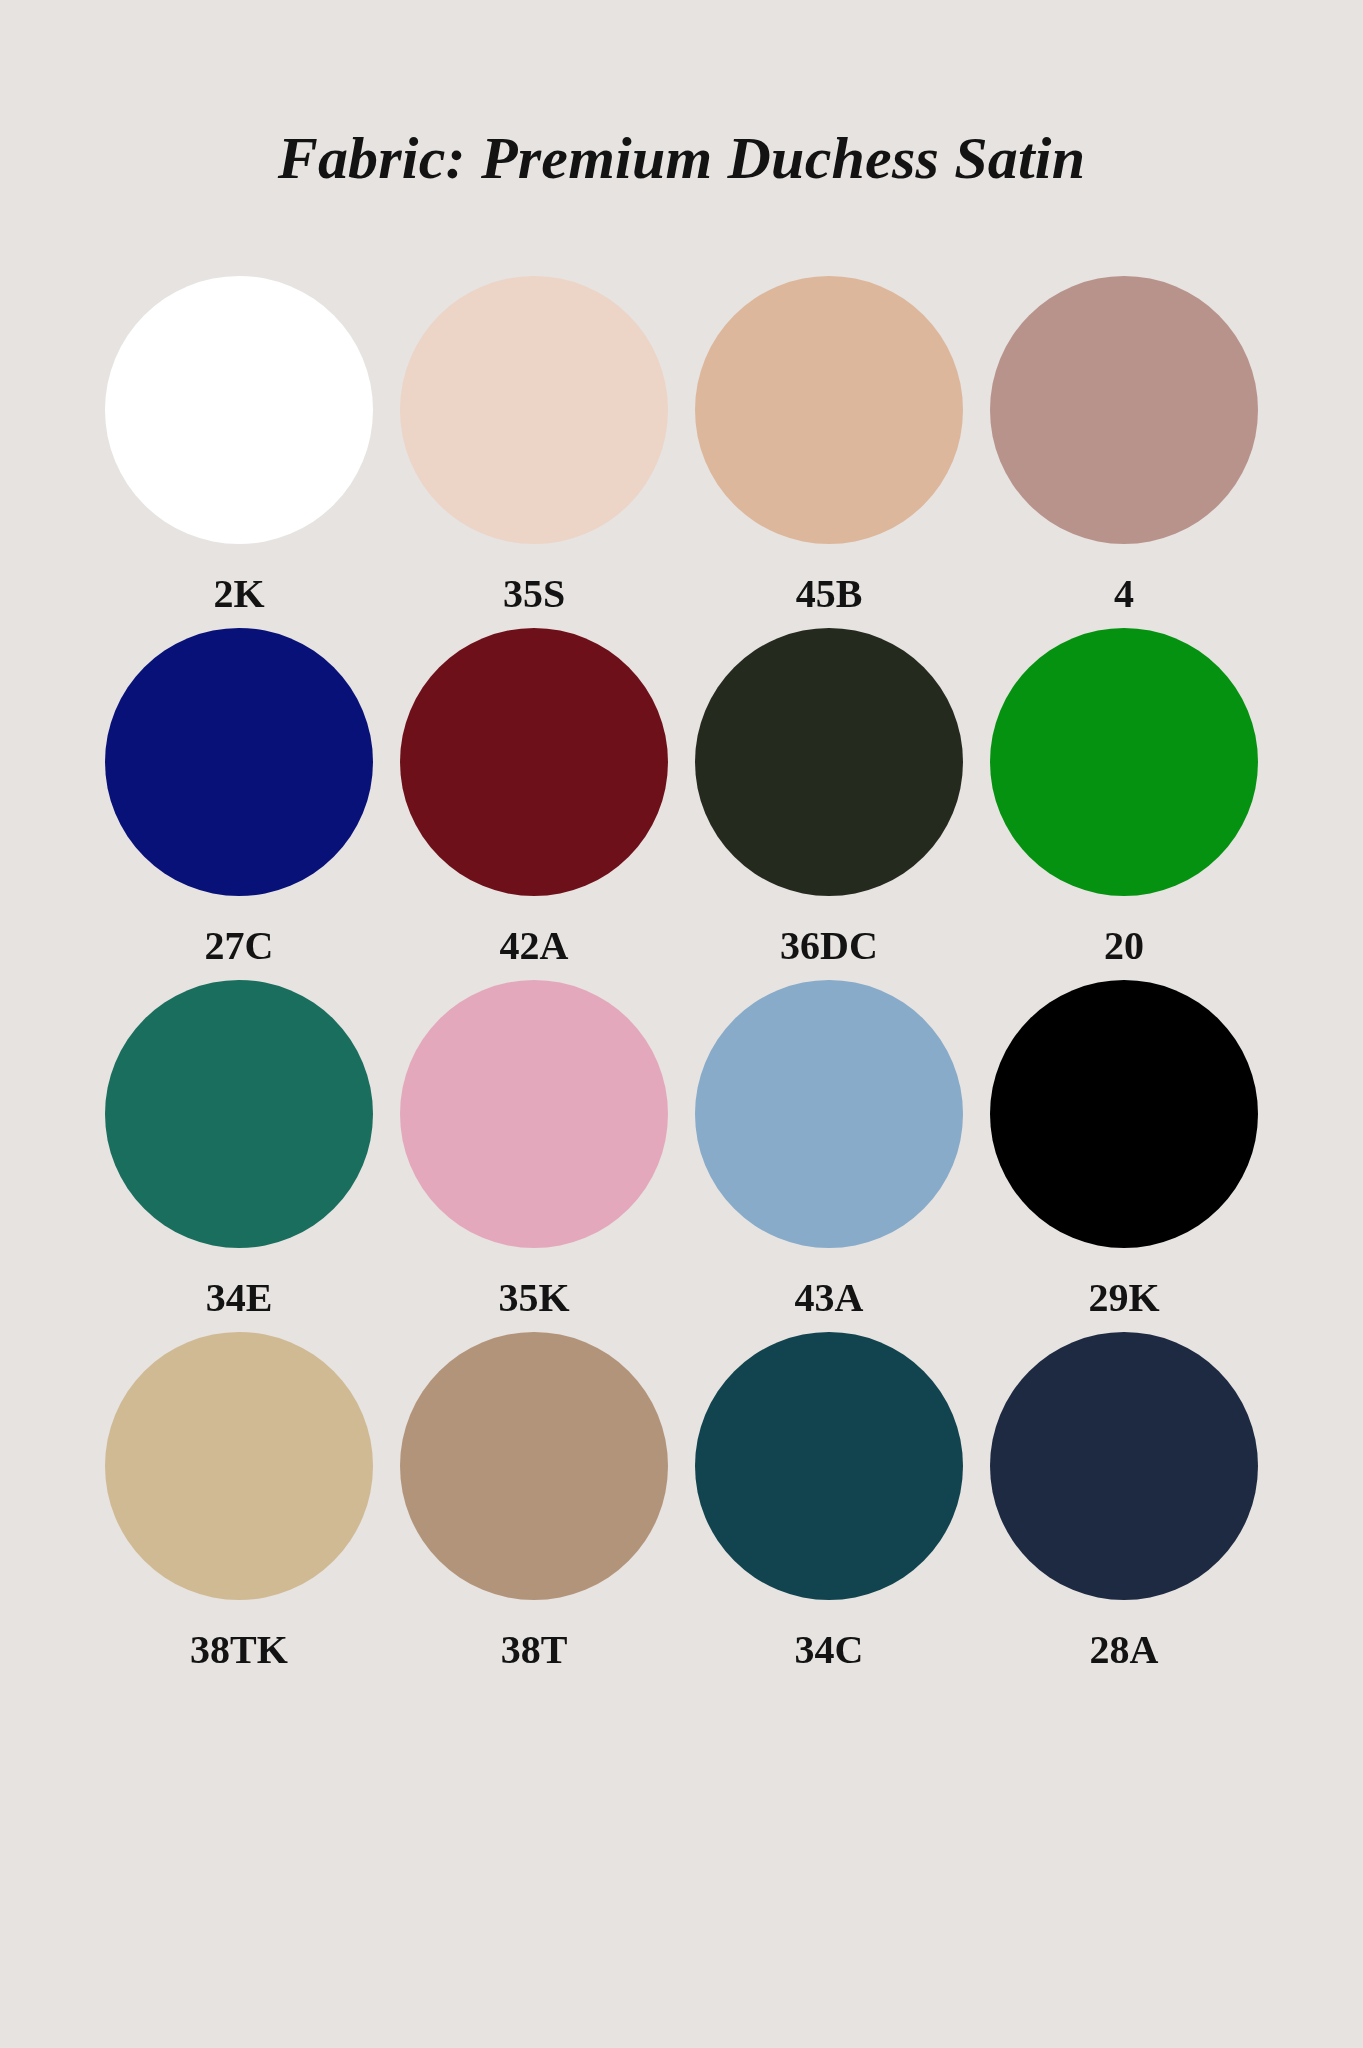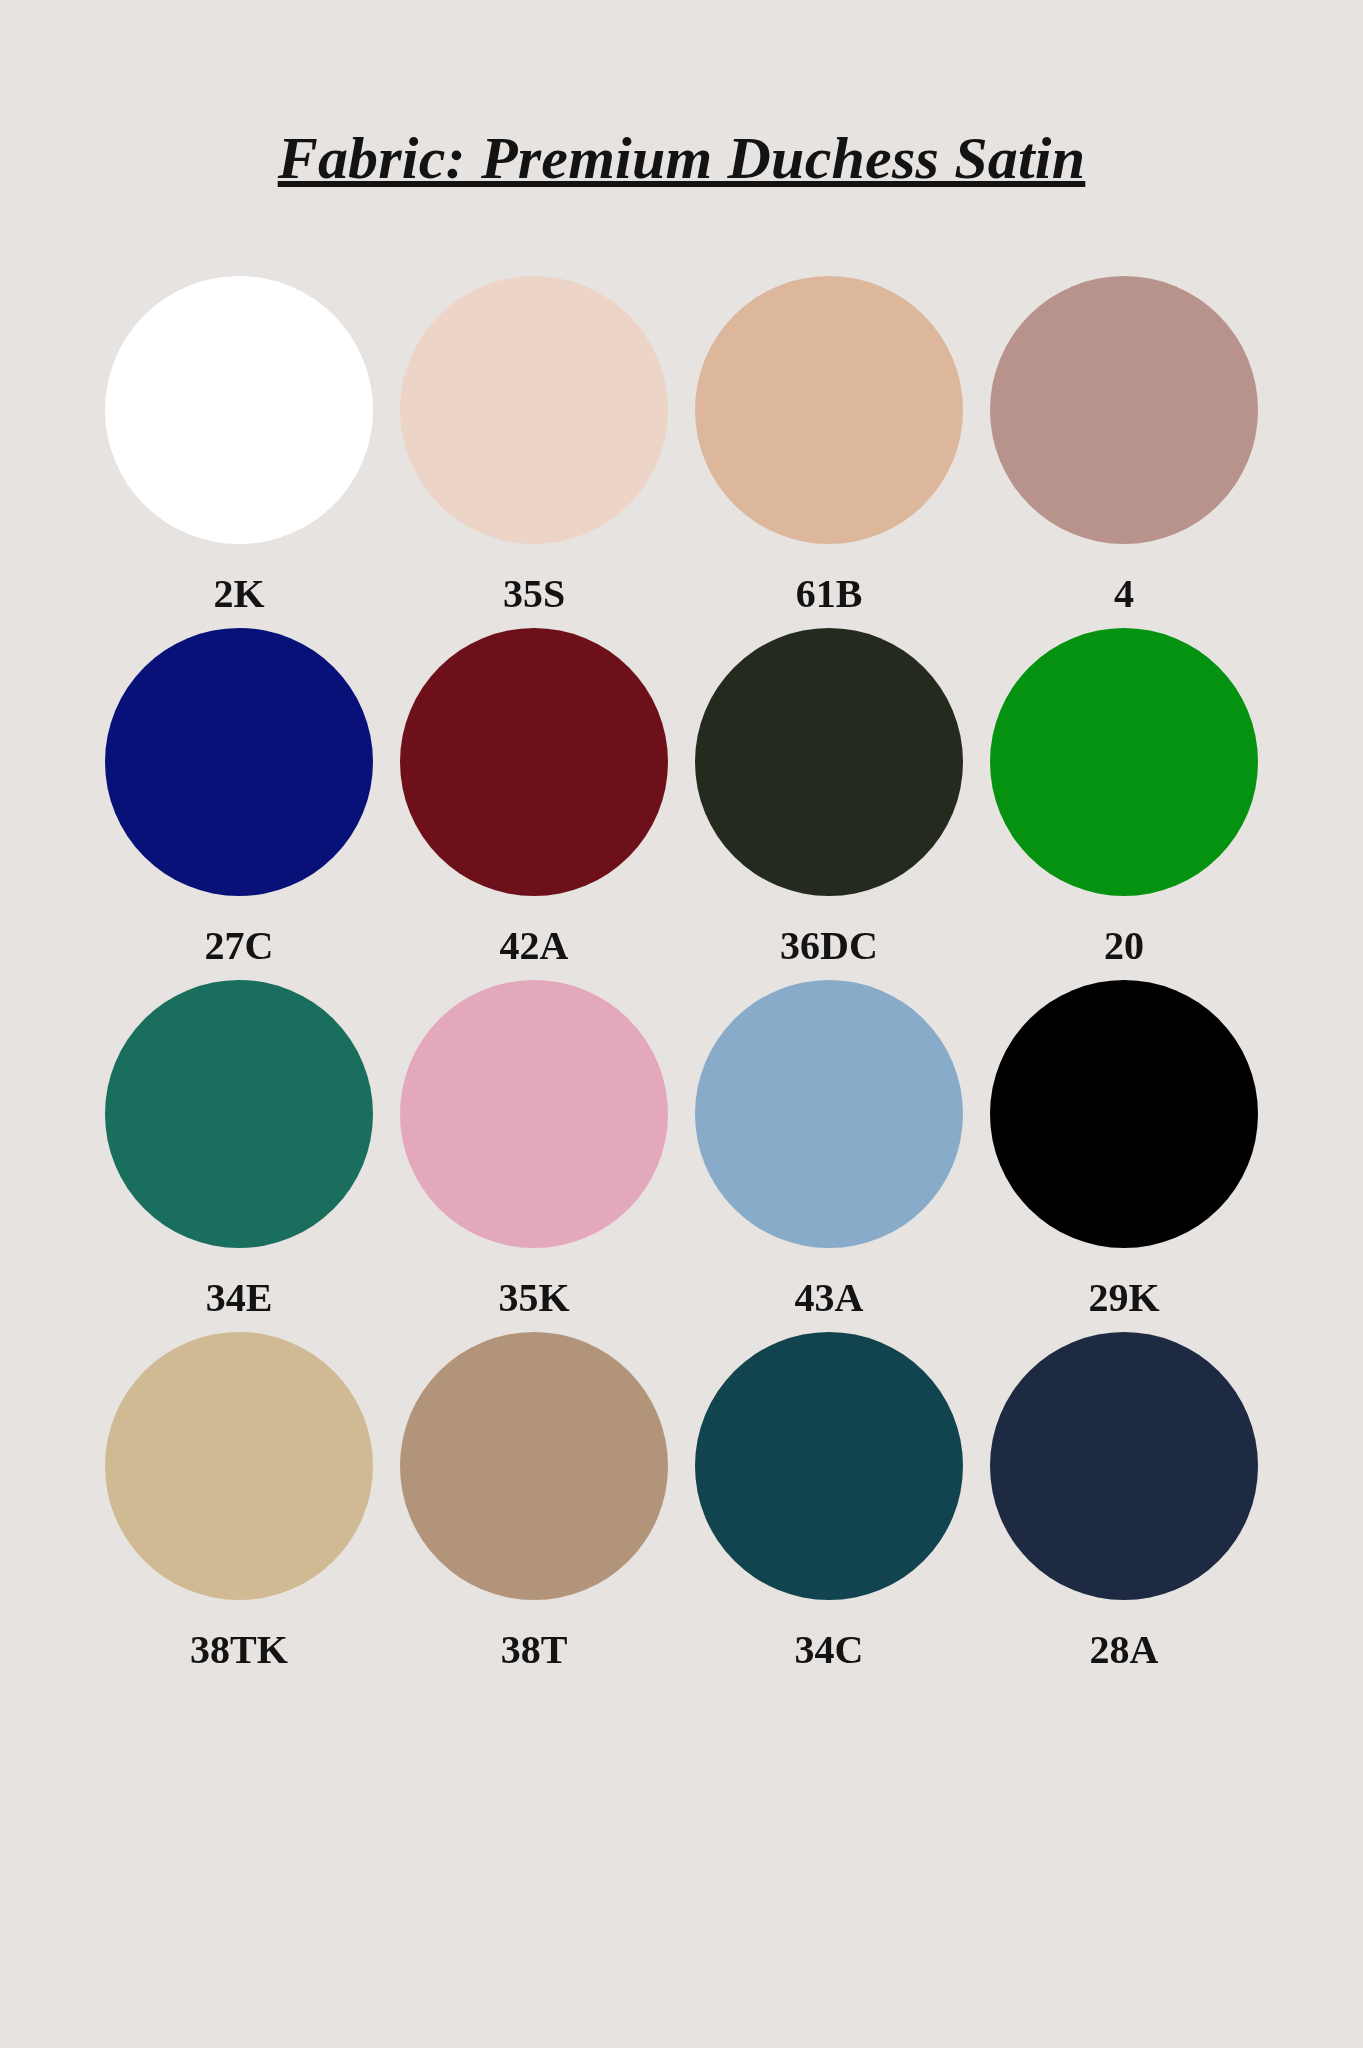--- a/index.html
+++ b/index.html
@@ -24,21 +24,20 @@
     text-align: center;
     font-family: "Liberation Serif", "DejaVu Serif", serif;
     font-weight: bold;
     font-style: italic;
     font-size: 60px;
     line-height: 1;
     color: #131313;
     padding-top: 88px;
     letter-spacing: 0.2px;
     white-space: nowrap;
-    text-decoration: underline;
   }
   #grid {
     margin: 0 auto;
     padding-top: 48px;
     width: 1180px;
     display: grid;
     grid-template-columns: repeat(4, 1fr);
     grid-auto-rows: 352px;
     justify-items: center;
   }
@@ -76,21 +75,21 @@
       <div class="cell">
         <div class="swatch" style="background: rgb(255, 255, 255);"></div>
         <div class="swatch-label">2K</div>
       </div>
       <div class="cell">
         <div class="swatch" style="background: rgb(236, 212, 199);"></div>
         <div class="swatch-label">35S</div>
       </div>
       <div class="cell">
         <div class="swatch" style="background: rgb(221, 183, 155);"></div>
-        <div class="swatch-label">61B</div>
+        <div class="swatch-label">45B</div>
       </div>
       <div class="cell">
         <div class="swatch" style="background: rgb(184, 147, 139);"></div>
         <div class="swatch-label">4</div>
       </div>
       <div class="cell">
         <div class="swatch" style="background: rgb(8, 17, 120);"></div>
         <div class="swatch-label">27C</div>
       </div>
       <div class="cell">

